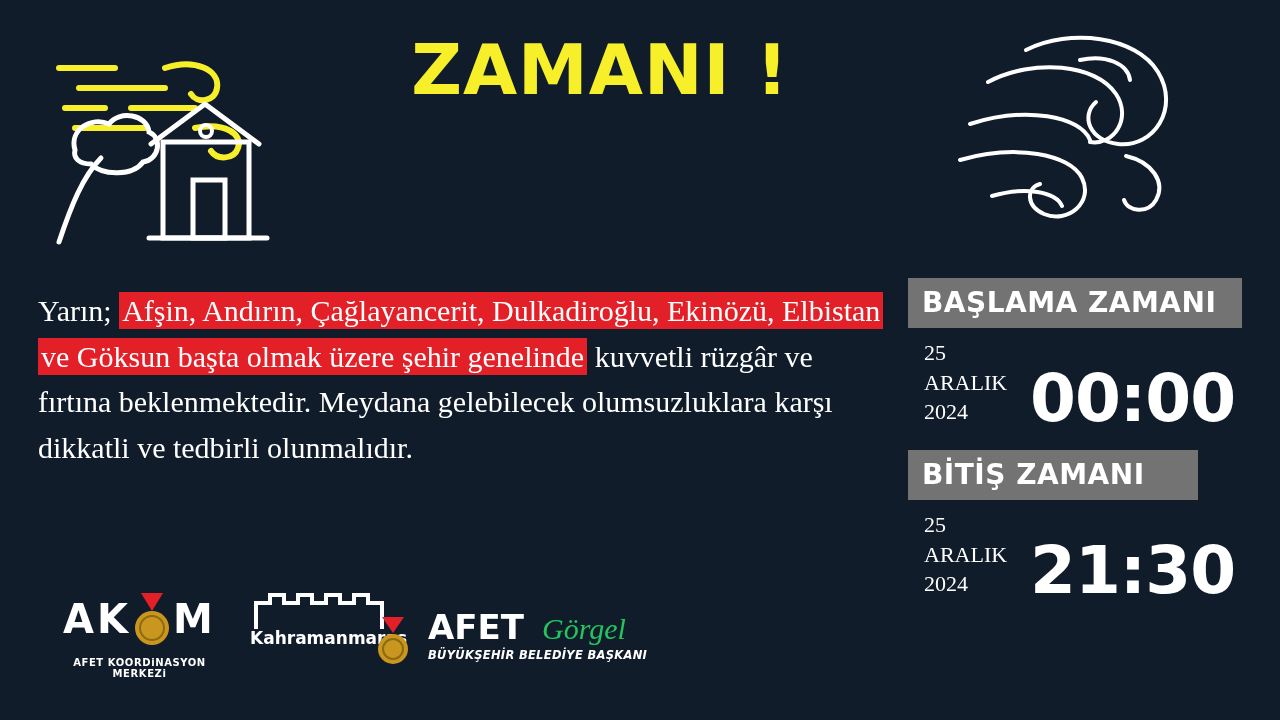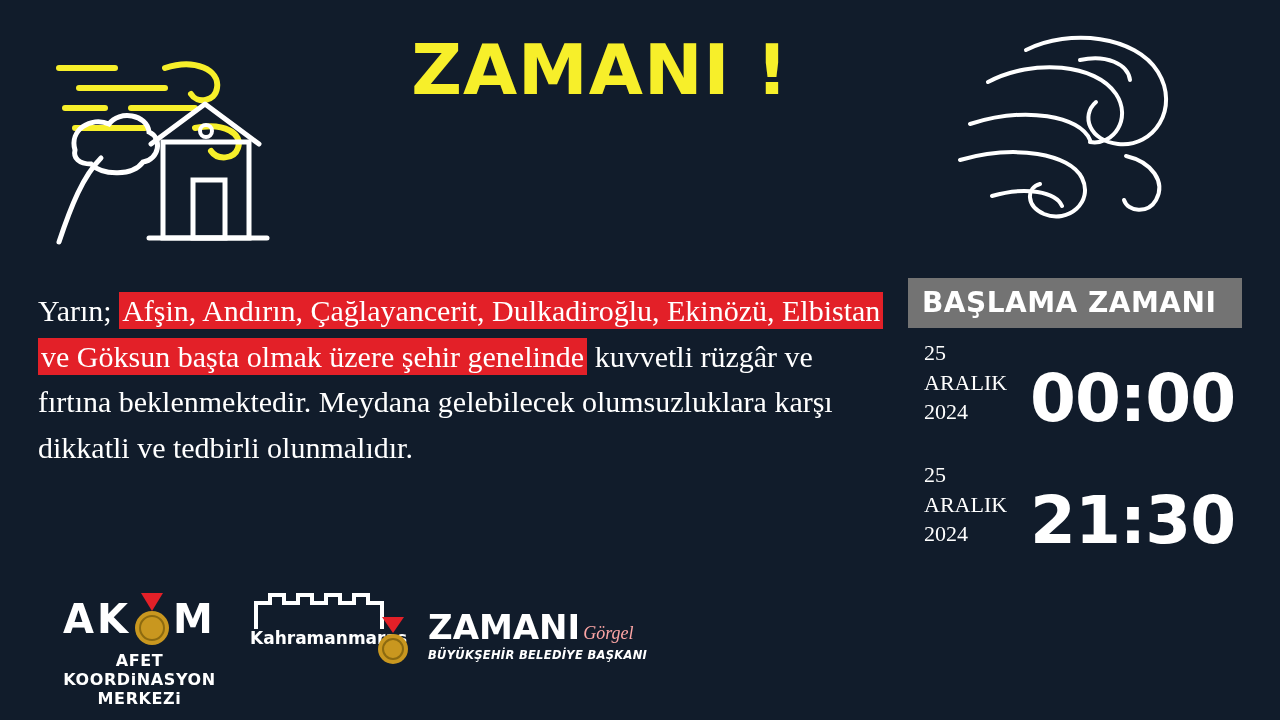--- a/index.html
+++ b/index.html
@@ -142,23 +142,23 @@
     font-weight: 800;
     font-size: 40px;
     letter-spacing: 3px;
     position: relative;
     display: inline-block;
   }
   .akom-sub {
     color: #ffffff;
     font-family: "DejaVu Sans", sans-serif;
     font-weight: 700;
-    font-size: 16px;
+    font-size: 10px;
     letter-spacing: 0.6px;
-    margin-top: 0;
+    margin-top: 6px;
   }
 
   .kahraman {
     position: absolute;
     left: 250px;
     top: 20px;
     width: 160px;
   }
   .kahraman-line1 {
     color: #ffffff;
@@ -184,26 +184,26 @@
   }
   .firat-name {
     color: #ffffff;
     font-family: "DejaVu Sans", sans-serif;
     font-weight: 800;
     font-size: 34px;
     letter-spacing: 0px;
     display: inline-block;
   }
   .firat-sur {
-    color: #fca5a5;
+    color: #22c55e;
     font-family: "Liberation Serif", serif;
     font-style: italic;
-    font-size: 18px;
+    font-size: 30px;
     display: inline-block;
-    margin-left: 3px;
+    margin-left: 18px;
   }
   .firat-sub {
     color: #ffffff;
     font-family: "DejaVu Sans", sans-serif;
     font-weight: 700;
     font-size: 11.5px;
     letter-spacing: 0.3px;
     margin-top: 1px;
     font-style: italic;
   }
@@ -267,20 +267,21 @@
     <div class="date-col">
       <div>25</div>
       <div>ARALIK</div>
       <div>2024</div>
     </div>
     <div class="clock">00:00</div>
   </div>
 
   <div class="spacer-gap"></div>
 
+  <div class="time-head bitis">BİTİŞ ZAMANI</div>
   <div class="time-row">
     <div class="date-col">
       <div>25</div>
       <div>ARALIK</div>
       <div>2024</div>
     </div>
     <div class="clock">21:30</div>
   </div>
 </div>
 
@@ -310,17 +311,17 @@
       <svg width="34" height="50" viewBox="0 0 34 50">
         <path d="M6 0 L28 0 L17 16 Z" fill="#e32028"></path>
         <circle cx="17" cy="32" r="15" fill="#c9971f"></circle>
         <circle cx="17" cy="32" r="10" fill="none" stroke="#8c6a10" stroke-width="2"></circle>
       </svg>
     </div>
   </div>
 
   <div class="firat">
     <div>
-      <span class="firat-name">ZAMANI</span><span class="firat-sur">Görgel</span>
+      <span class="firat-name">AFET</span><span class="firat-sur">Görgel</span>
     </div>
     <div class="firat-sub">BÜYÜKŞEHİR BELEDİYE BAŞKANI</div>
   </div>
 </div>
 
 </body></html>

